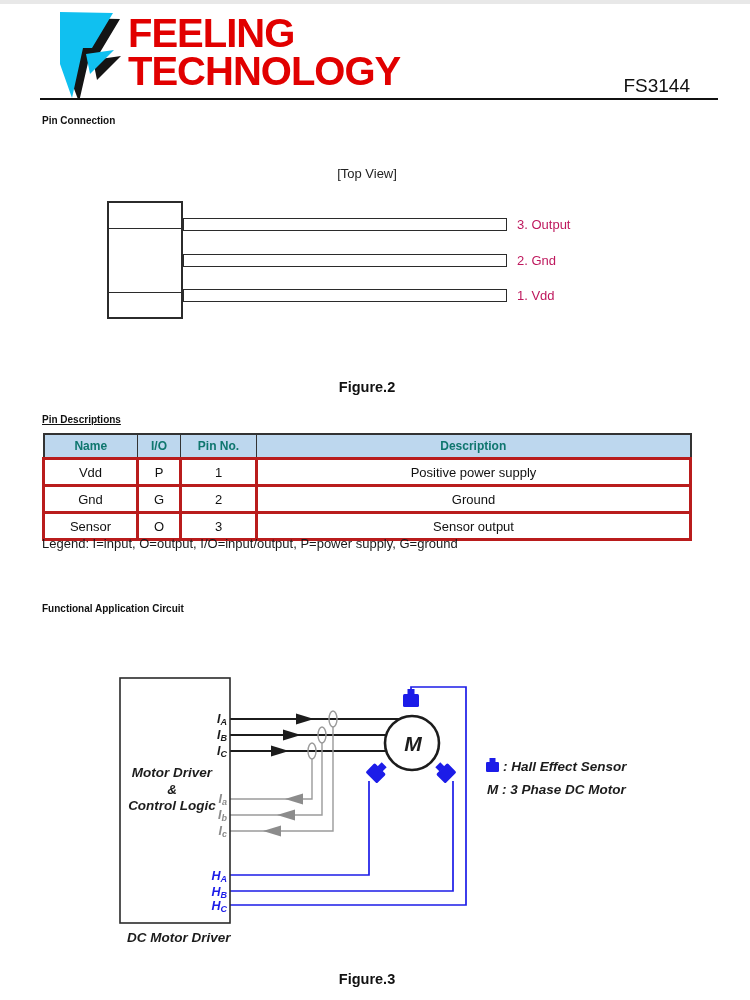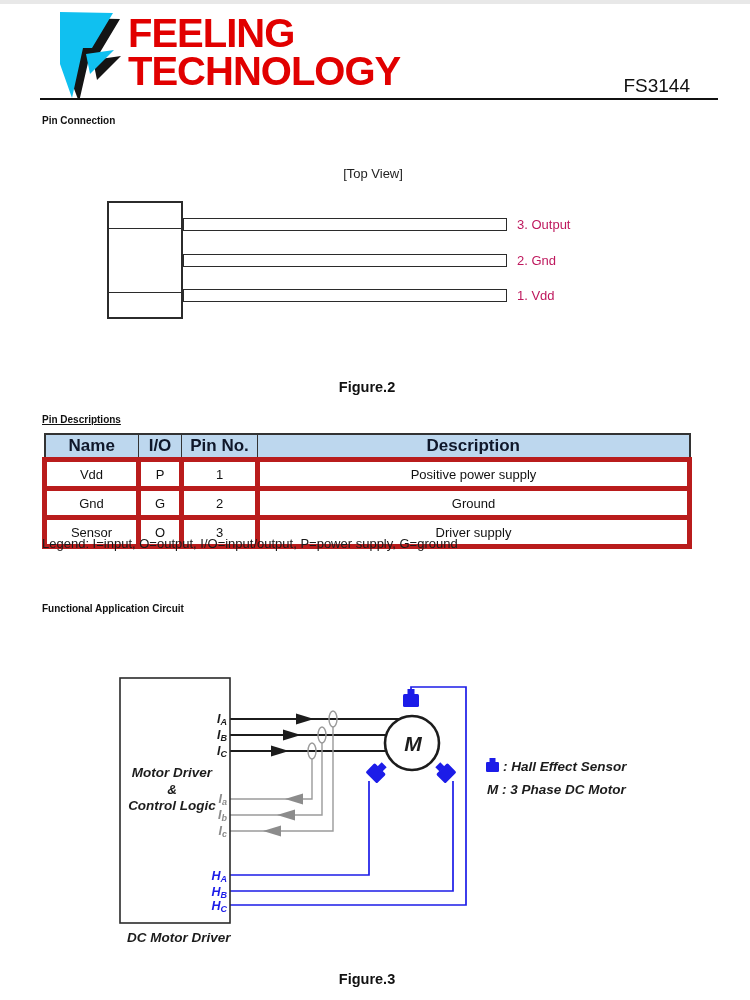--- a/index.html
+++ b/index.html
@@ -15,40 +15,40 @@
     left:128px; top:10px; font-size:40px; font-weight:bold;
     color:#e10000; line-height:38px; letter-spacing:-1px; white-space:nowrap;
   }
   .partnum { left:560px; top:71px; width:130px; text-align:right; font-size:19px; color:#111; }
   .header-rule { left:40px; top:94px; width:678px; height:2px; background:#111; }
 
   
   .h1 { left:42px; font-size:10px; font-weight:bold; color:#111; white-space:nowrap; }
   .h1.u { text-decoration:underline; }
   .figcap { left:42px; width:650px; text-align:center; font-size:14.5px; font-weight:bold; }
-  .topview { left:48px; width:650px; text-align:center; font-size:13px; color:#222; }
+  .topview { left:42px; width:650px; text-align:center; font-size:13px; color:#222; }
 
   
   .pkg-body { left:107px; top:197px; width:76px; height:118px; border:2px solid #2b2b2b; box-sizing:border-box; background:#fff; }
   .pkg-div { left:0; width:72px; height:0; border-top:1.5px solid #2b2b2b; position:absolute; }
   .pin-rect { left:183px; width:324px; height:13px; border:1.5px solid #2b2b2b; box-sizing:border-box; background:#fff; }
   .pin-label { left:517px; font-size:13px; color:#be185d; line-height:14px; white-space:nowrap; }
 
   
   table.pins {
     position:absolute; left:42px; top:429px; width:650px;
     border-collapse:collapse; border:2px solid #333; table-layout:fixed;
   }
   table.pins th {
-    background:#bdd7ee; font-size:17px; font-weight:bold; color:#0f172a;
+    background:#bdd7ee; font-size:12px; font-weight:bold; color:#0f766e;
     border:1px solid #333; border-bottom:2px solid #333; height:22px; padding:0;
     text-align:center;
   }
   table.pins td {
-    font-size:13px; color:#111; border:5px solid #b91c1c; height:24px; padding:0;
+    font-size:13px; color:#111; border:3px solid #b91c1c; height:24px; padding:0;
     text-align:center; background:#fff;
   }
   .legend-note { left:42px; top:532px; font-size:13px; color:#1a1a1a; white-space:nowrap; }
 
   
   svg text { font-family:"Liberation Sans", sans-serif; }
   .blk-line { stroke:#1c1c1c; stroke-width:1.8; fill:none; }
   .gry-line { stroke:#9a9a9a; stroke-width:1.4; fill:none; }
   .blu-line { stroke:#1c1ce8; stroke-width:1.7; fill:none; }
   .blk-arrow { fill:#1c1c1c; }
@@ -125,21 +125,21 @@
     <tr>
       <td>Gnd</td>
       <td>G</td>
       <td>2</td>
       <td>Ground</td>
     </tr>
     <tr>
       <td>Sensor</td>
       <td>O</td>
       <td>3</td>
-      <td>Driver supply</td>
+      <td>Sensor output</td>
     </tr>
   </tbody>
     </table>
 
   <div class="abs legend-note">Legend: I=input, O=output, I/O=input/output, P=power supply, G=ground</div>
 
   <div class="abs h1" style="top:599px;">Functional Application Circuit</div>
 
   <svg class="abs" style="left:0; top:655px;" width="750" height="310" viewBox="0 655 750 310">
 

